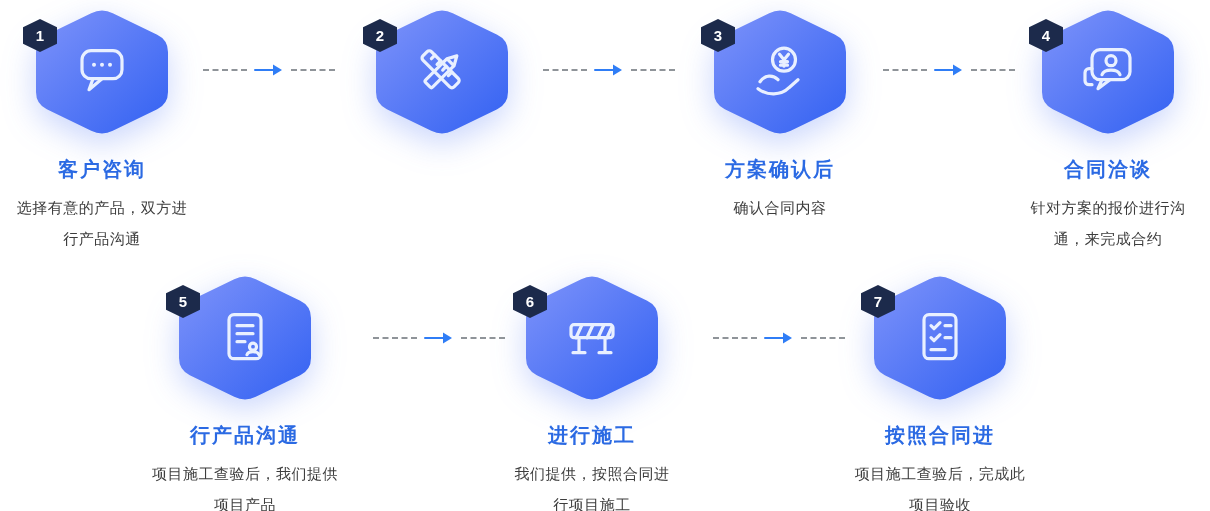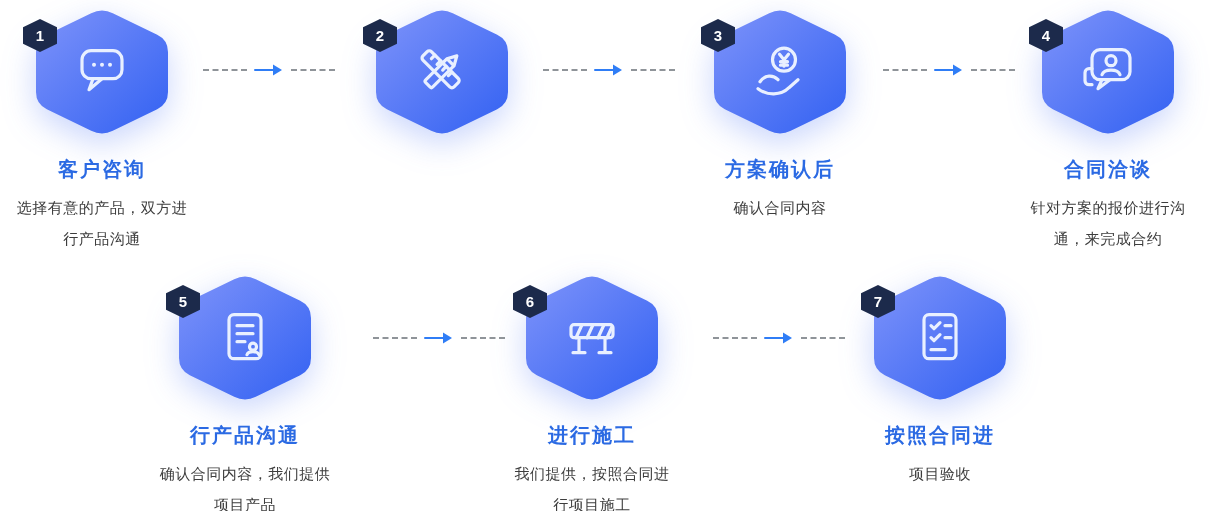--- a/index.html
+++ b/index.html
@@ -208,21 +208,21 @@
       </svg>
       <svg class="icon" viewBox="0 0 64 64" fill="none" stroke="#e9f0ff" stroke-width="3.2" stroke-linecap="round" stroke-linejoin="round">
         <rect x="16" y="10" width="32" height="44" rx="5"></rect>
         <path d="M24 21 h16 M24 29 h16 M24 37 h8"></path>
         <circle cx="40" cy="42" r="3.5"></circle>
         <path d="M34 50 c1.5 -4 10.5 -4 12 0"></path>
       </svg>
     </div>
     <div class="step-title">行产品沟通</div>
     <div class="step-desc">
-      <div>确认合同内容，我们提供</div>
+      <div>项目施工查验后，我们提供</div>
       <div>项目产品</div>
     </div>
   </div>
 
   <div class="step s6">
     <div class="hex-wrap">
       <div class="badge">
         <span>6</span>
       </div>
       <svg class="hex-bg" viewBox="0 0 132 128">
@@ -254,20 +254,21 @@
         <rect x="16" y="10" width="32" height="44" rx="5"></rect>
         <path d="M23 21 l3 3 l6 -6"></path>
         <path d="M37 21 h6"></path>
         <path d="M23 33 l3 3 l6 -6"></path>
         <path d="M37 33 h6"></path>
         <path d="M23 45 h14"></path>
       </svg>
     </div>
     <div class="step-title">按照合同进</div>
     <div class="step-desc">
+      <div>项目施工查验后，完成此</div>
       <div>项目验收</div>
     </div>
   </div>
 
   <div class="connector c1">
     <div class="dash"></div>
     <svg class="arrow-icon" width="30" height="14" viewBox="0 0 30 14">
       <path d="M1 7 H21" stroke="#2f7df6" stroke-width="2" stroke-linecap="round"></path>
       <path d="M19 1.5 L28 7 L19 12.5 Z" fill="#2f7df6"></path>
     </svg>

